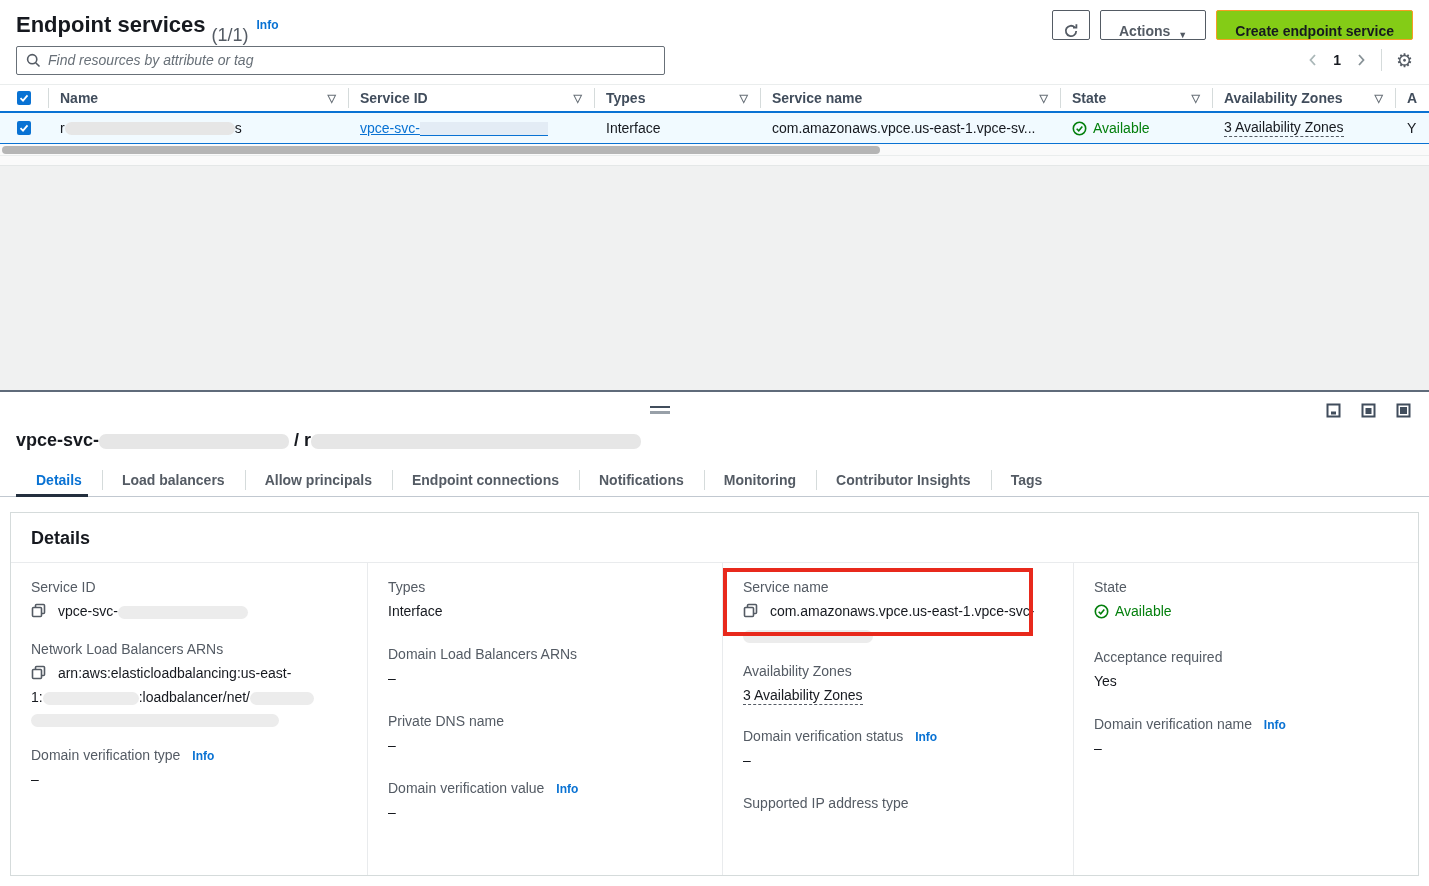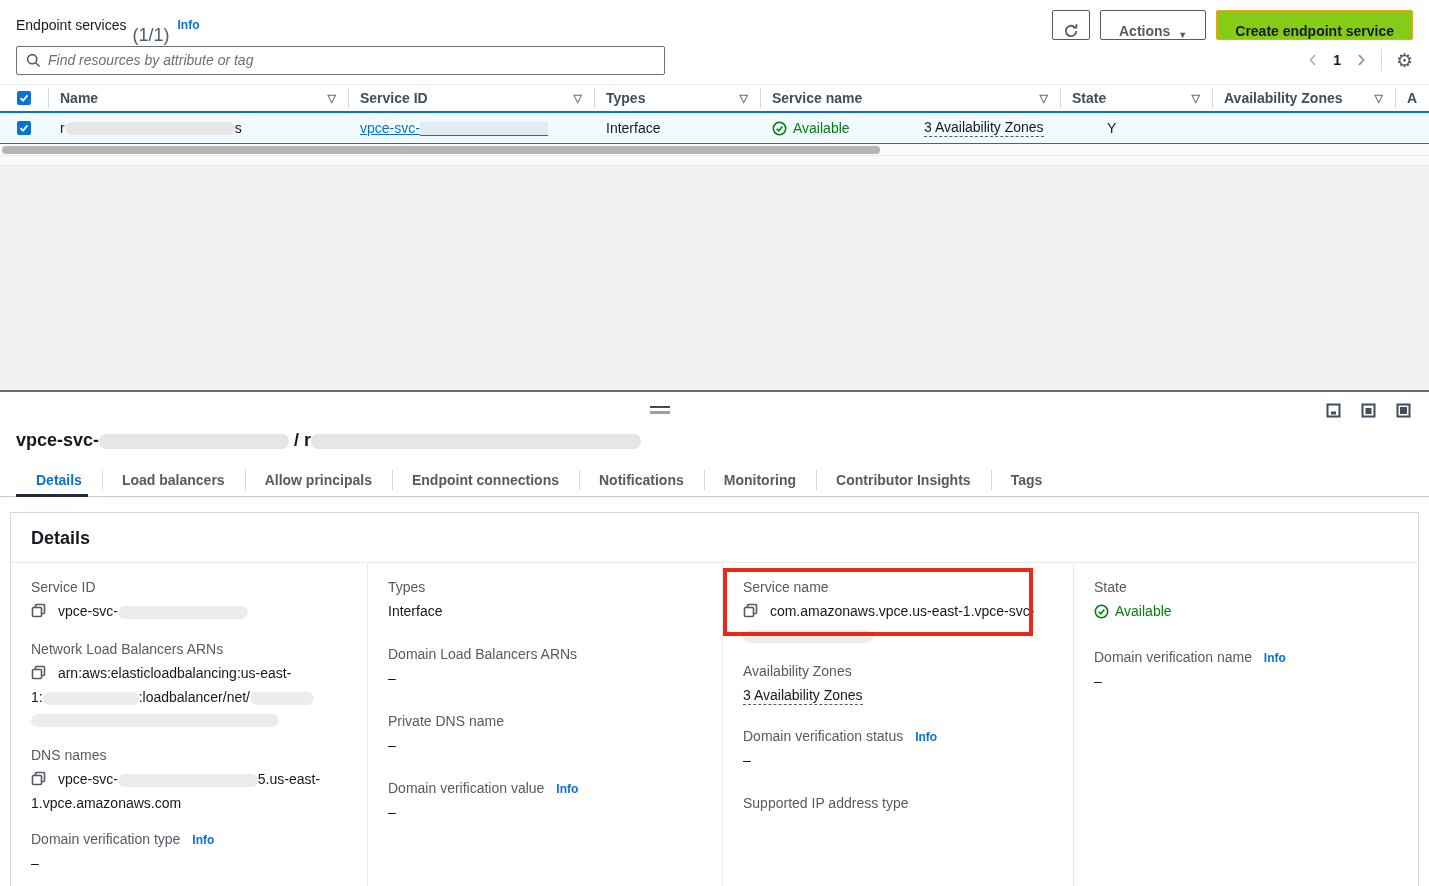--- a/index.html
+++ b/index.html
@@ -1,21 +1,21 @@
 <!DOCTYPE html>
 <html><head>
 <meta charset="utf-8">
 <style>
   * { margin:0; padding:0; box-sizing:border-box; }
   html,body { width:1429px; height:886px; overflow:hidden; background:#fff;
     font-family:"Liberation Sans", sans-serif; color:#16191f; font-size:14px; }
 
   
   .header-row { height:44px; display:flex; align-items:center; padding:10px 16px 4px 16px; }
-  .page-title { font-size:14px; font-weight:normal; }
+  .page-title { font-size:22px; font-weight:bold; }
   .page-count { font-size:18px; font-weight:normal; color:#545b64; margin-left:6px;margin-top:20px; }
   .info-link { color:#0972d3; font-weight:bold; font-size:12px; margin-left:8px; text-decoration:none; cursor:pointer; }
   .header-actions { margin-left:auto; display:flex; gap:10px; align-items:center; }
   .btn { height:30px; border:1px solid #545b64; background:#fff; color:#545b64;
     font-weight:bold; font-size:14px; border-radius:2px; display:inline-flex;
     align-items:flex-end; justify-content:center; gap:8px; padding:0 18px; cursor:pointer;
     font-family:"Liberation Sans", sans-serif; }
   .btn-icon { width:38px; padding:0; }
   .btn-primary { background:#84cc16; border-color:#f89c24; color:#16191f; }
   .caret { font-size:9px; position:relative; top:1px; }
@@ -193,20 +193,21 @@
       </div>
       <div class="td c1">
         <span>r</span>
           <span class="redact" style="width:170px;"></span>
           <span>s</span>
       </div>
       <div class="td c2">
         <span class="link"><span>vpce-svc-</span><span class="redact" style="width:128px;"></span></span>
       </div>
       <div class="td c3">Interface</div>
+      <div class="td c4">com.amazonaws.vpce.us-east-1.vpce-sv...</div>
       <div class="td c5">
         <span class="state-ok">
           <span style="display:inline-flex;">
             <svg width="15" height="15" viewBox="0 0 16 16">
                 <circle cx="8" cy="8" r="6.6" fill="none" stroke="#037f0c" stroke-width="1.7"></circle>
                 <polyline points="5,8.3 7.2,10.4 11,5.8" fill="none" stroke="#037f0c" stroke-width="1.7"></polyline>
               </svg>
           </span>
           <span>Available</span>
         </span>
@@ -294,32 +295,20 @@
               <svg width="15" height="15" viewBox="0 0 15 15">
                   <rect x="4.5" y="1.5" width="9" height="9" rx="1" fill="#fff" stroke="#545b64" stroke-width="1.6"></rect>
                   <rect x="1.5" y="4.5" width="9" height="9" rx="1" fill="#fff" stroke="#545b64" stroke-width="1.6"></rect>
                 </svg>
             </span><span>arn:aws:elasticloadbalancing:us-east-</span><br>
             <span>1:</span><span class="redact lite" style="width:96px;"></span><span>:loadbalancer/net/</span><span class="redact lite" style="width:64px;"></span><br>
             <span class="redact lite" style="width:248px;"></span>
           </div>
         </div>
         <div class="field">
-          <div class="field-label">DNS names</div>
-          <div class="field-value">
-            <span class="copy-icon">
-              <svg width="15" height="15" viewBox="0 0 15 15">
-                  <rect x="4.5" y="1.5" width="9" height="9" rx="1" fill="#fff" stroke="#545b64" stroke-width="1.6"></rect>
-                  <rect x="1.5" y="4.5" width="9" height="9" rx="1" fill="#fff" stroke="#545b64" stroke-width="1.6"></rect>
-                </svg>
-            </span><span>vpce-svc-</span><span class="redact lite" style="width:140px;"></span><span>5.us-east-</span><br>
-            <span>1.vpce.amazonaws.com</span>
-          </div>
-        </div>
-        <div class="field">
           <div class="field-label">
             <span>Domain verification type</span>
             <a class="info-link">Info</a>
           </div>
           <div class="field-value">–</div>
         </div>
       </div>
 
       <div class="col col-2">
         <div class="field">
@@ -384,20 +373,24 @@
                 <svg width="15" height="15" viewBox="0 0 16 16">
                     <circle cx="8" cy="8" r="6.6" fill="none" stroke="#037f0c" stroke-width="1.7"></circle>
                     <polyline points="5,8.3 7.2,10.4 11,5.8" fill="none" stroke="#037f0c" stroke-width="1.7"></polyline>
                   </svg>
               </span>
               <span>Available</span>
             </span>
           </div>
         </div>
         <div class="field" style="margin-top:24px;">
+          <div class="field-label">Acceptance required</div>
+          <div class="field-value">Yes</div>
+        </div>
+        <div class="field" style="margin-top:24px;">
           <div class="field-label">
             <span>Domain verification name</span>
             <a class="info-link">Info</a>
           </div>
           <div class="field-value">–</div>
         </div>
       </div>
 
     </div>
   </div>

